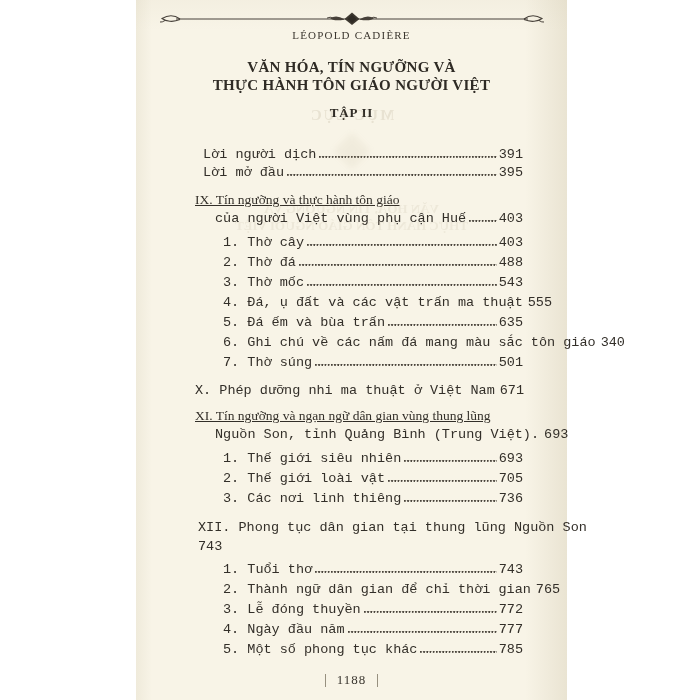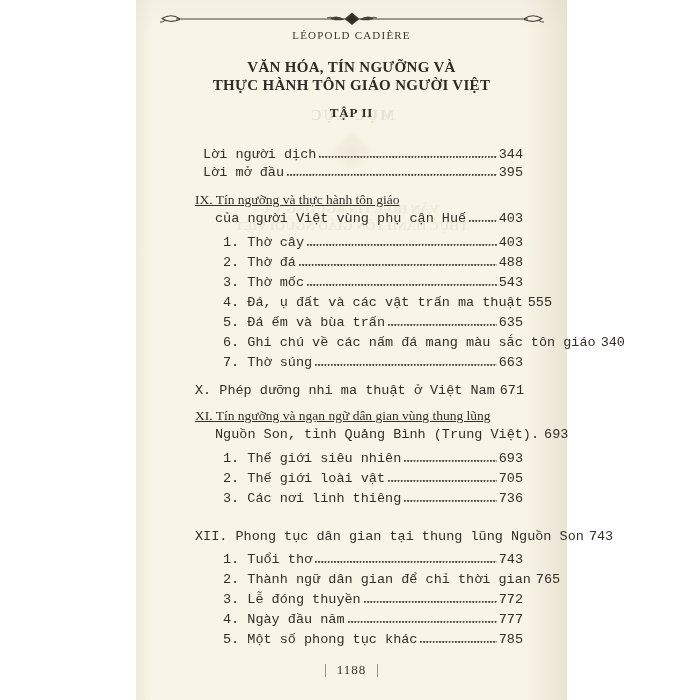--- a/index.html
+++ b/index.html
@@ -36,21 +36,21 @@
   .row{display:flex;align-items:baseline;line-height:18px;font-family:Liberation Mono, monospace;}
   .row .lbl{white-space:nowrap;}
   .front{padding-left:8px;}
   .chapter{margin-top:8px;line-height:19px;}
   .ch2{margin-top:8px;}
   .ch2 .line1{line-height:19px;text-decoration:underline;}
   .ch2 .row{line-height:19px;padding-left:20px;}
   .sub{padding-left:28px;line-height:20px;}
   .first-sub{margin-top:5px;}
   .mt6{margin-top:6px;}
-  .mt9{margin-top:18px;}
+  .mt9{margin-top:9px;flex-direction:column;}
   .mt4{margin-top:4px;}
   .dots{
     flex:1;height:4px;margin:0 2px 0 3px;align-self:baseline;
     background-image:radial-gradient(circle at 1px 2.8px, rgba(58,52,44,.92) .85px, rgba(58,52,44,0) 1.15px);
     background-size:3.2px 4px;background-repeat:repeat-x;background-position:0 bottom;
   }
   .pg{white-space:nowrap;}
   
   .footer{
     margin-top:12px;display:flex;justify-content:center;align-items:center;
@@ -106,21 +106,21 @@
     <div>THỰC HÀNH TÔN GIÁO NGƯỜI VIỆT</div>
   </div>
 
   <div class="volume">TẬP II</div>
 
   <div class="toc">
 
     <div class="row front">
       <span class="lbl">Lời người dịch</span>
       <span class="dots"></span>
-      <span class="pg">344</span>
+      <span class="pg">391</span>
     </div>
 
     <div class="row front">
       <span class="lbl">Lời mở đầu</span>
       <span class="dots"></span>
       <span class="pg">395</span>
     </div>
 
     <div class="ch2">
       <div class="line1">IX. Tín ngưỡng và thực hành tôn giáo</div>
@@ -163,21 +163,21 @@
 
     <div class="row sub">
       <span class="lbl">6. Ghi chú về các nấm đá mang màu sắc tôn giáo</span>
       <span class="dots"></span>
       <span class="pg">340</span>
     </div>
 
     <div class="row sub">
       <span class="lbl">7. Thờ súng</span>
       <span class="dots"></span>
-      <span class="pg">663</span>
+      <span class="pg">501</span>
     </div>
 
     <div class="row chapter">
       <span class="lbl">X. Phép dưỡng nhi ma thuật ở Việt Nam</span>
       <span class="dots"></span>
       <span class="pg">671</span>
     </div>
 
     <div class="ch2 mt6">
       <div class="line1">XI. Tín ngưỡng và ngạn ngữ dân gian vùng thung lũng</div>

